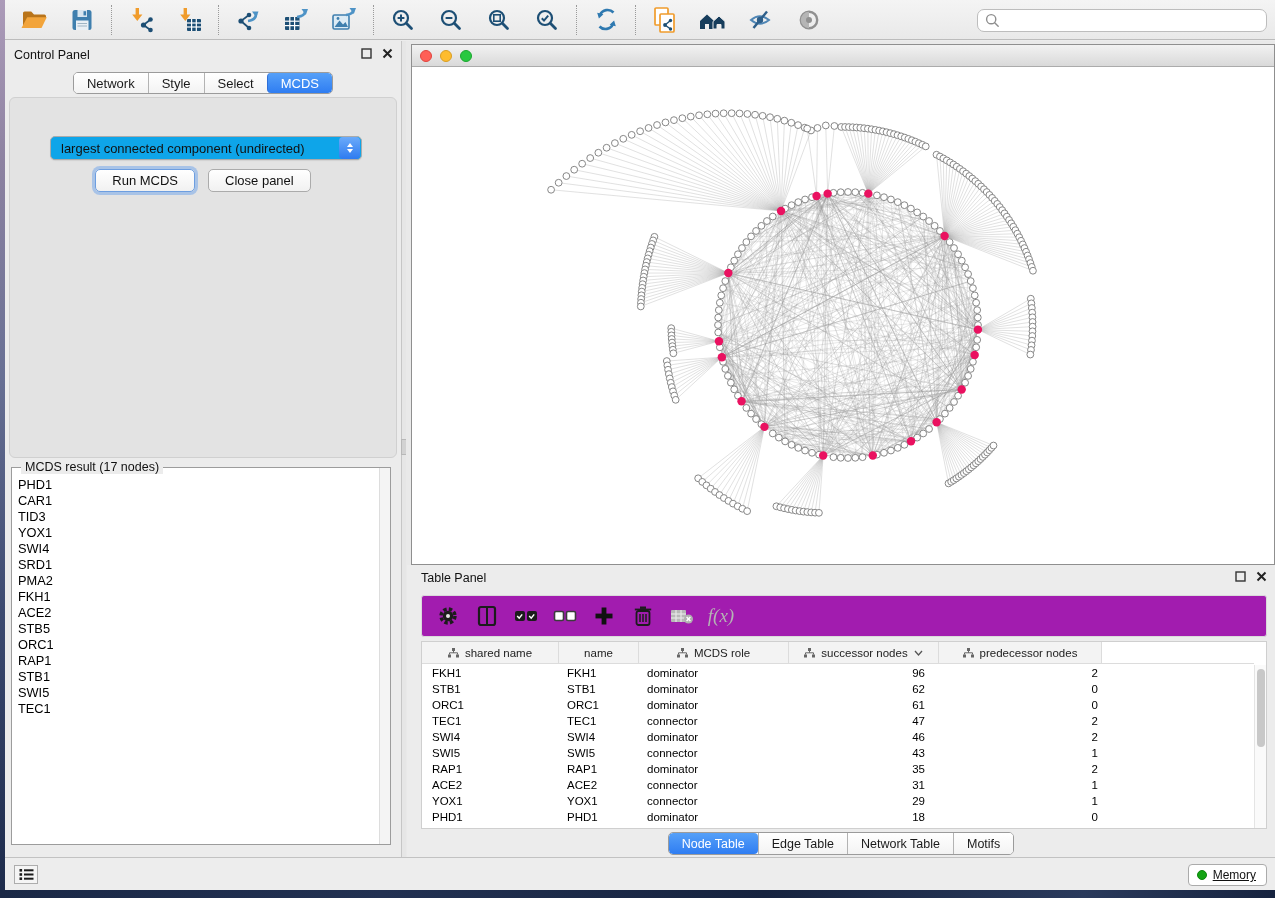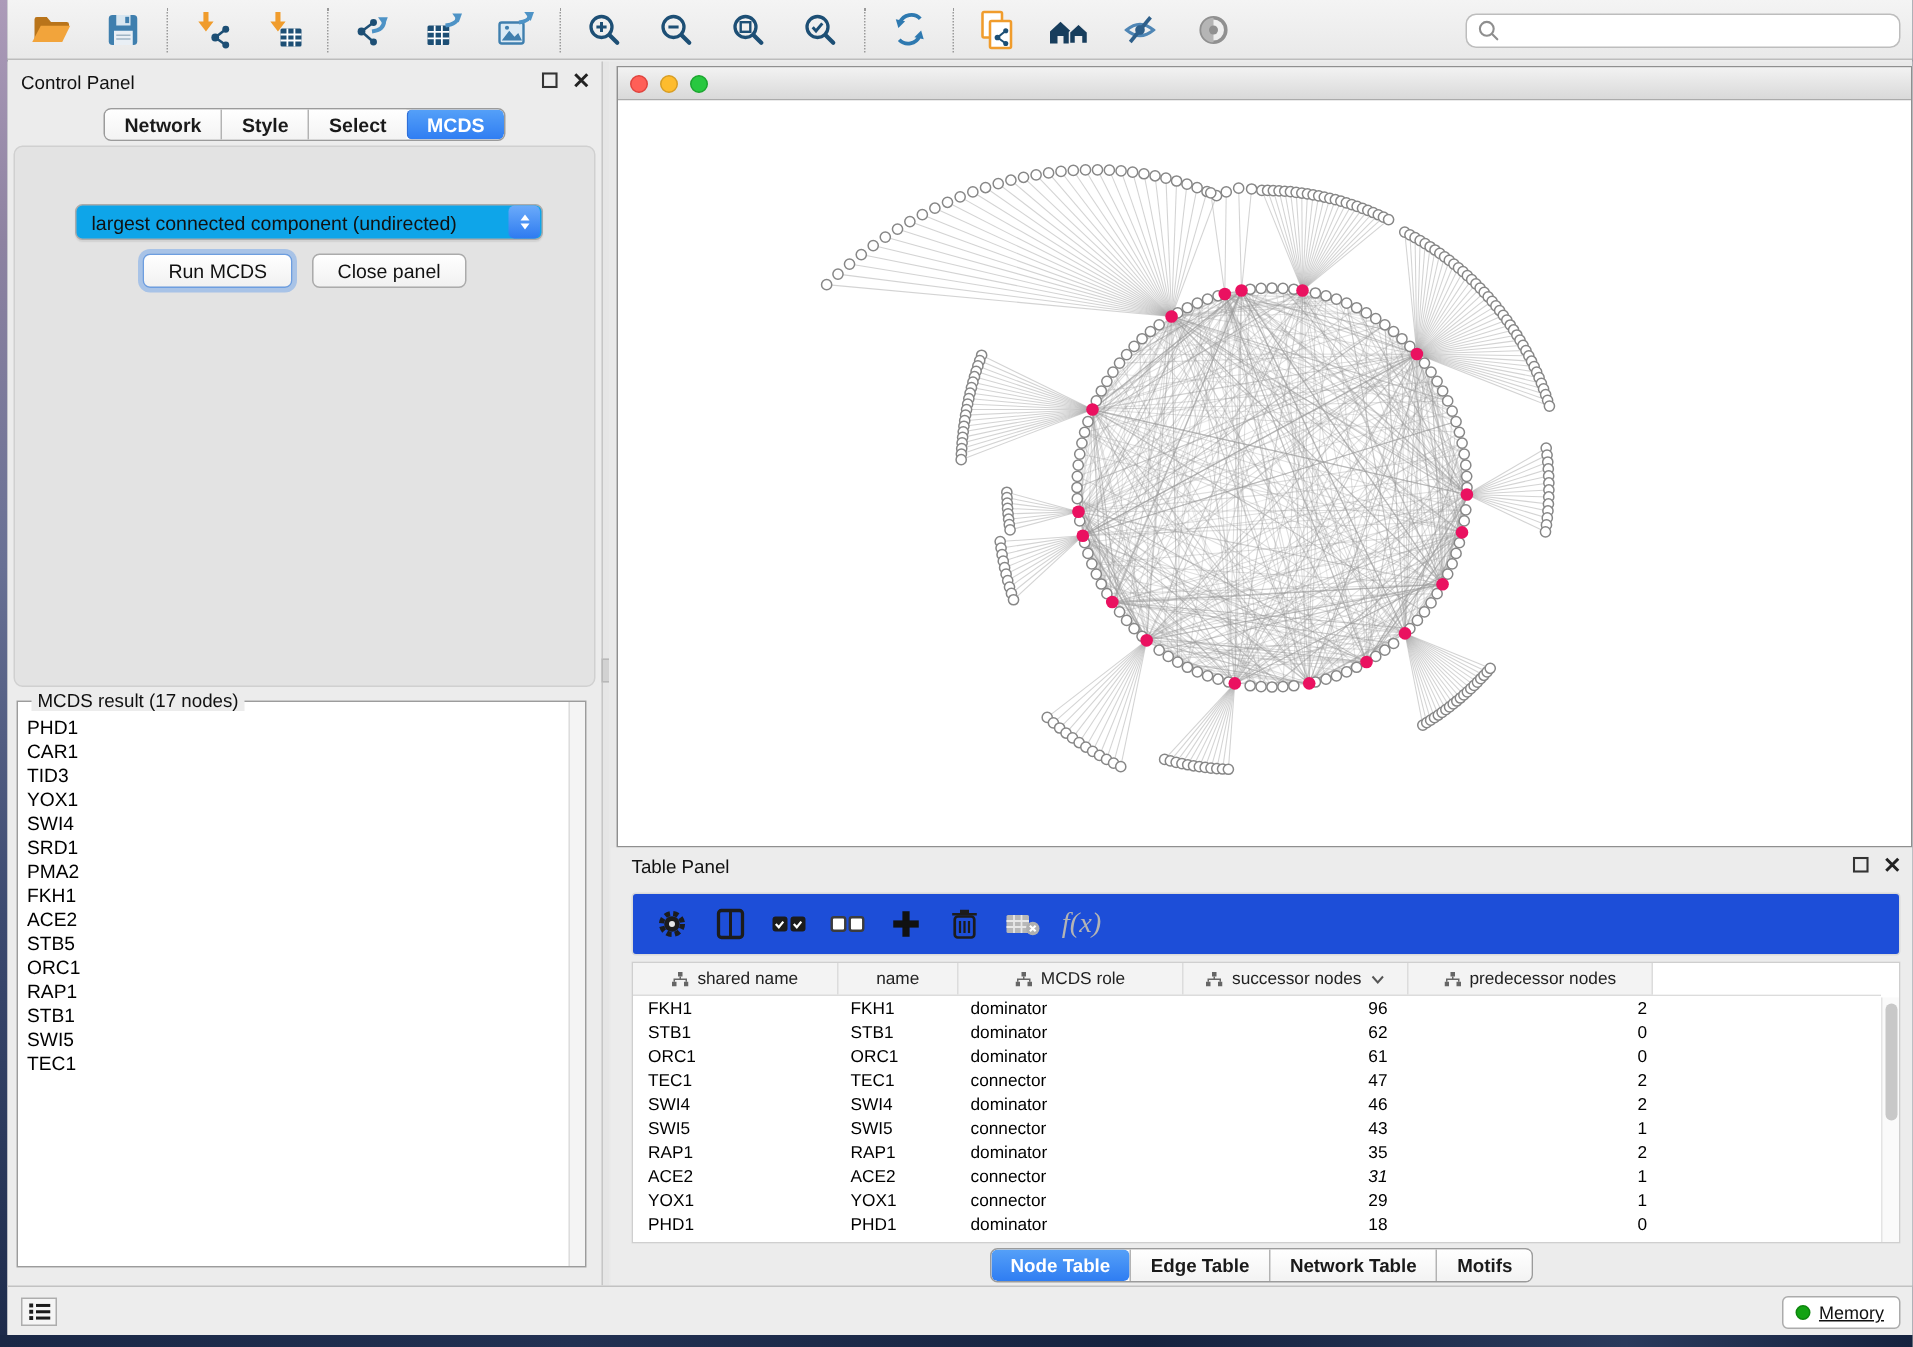--- a/index.html
+++ b/index.html
@@ -25,21 +25,21 @@
     border:1px solid #bdbdbd; border-radius:7px; display:flex; align-items:center; padding-left:7px; gap:5px; }
   .searchbox input { border:none; outline:none; flex:1; font-size:12px; background:transparent; font-family:"Liberation Sans",sans-serif; }
 
   
   .control-panel { position:absolute; left:0; top:41px; width:396px; bottom:33px; background:#ececec; }
   .cp-header { position:absolute; left:0; top:0; width:100%; height:28px; }
   .cp-title { position:absolute; left:9px; top:7px; font-size:12.5px; color:#111; }
   .panel-icons { position:absolute; right:8px; top:7px; display:flex; gap:10px; align-items:center; }
   .cp-tabs { position:absolute; left:0; top:31px; width:100%; display:flex; justify-content:center; }
   .seg-group { display:flex; border-radius:5px; overflow:hidden; border:1px solid #9b9b9b; background:#fff; height:22px; }
-  .seg { padding:0 13px; font-size:13px; color:#1a1a1a; line-height:21px; background:linear-gradient(#ffffff,#f3f3f3); border-left:1px solid #b3b3b3; cursor:default;font-weight:bold; }
+  .seg { padding:0 13px; font-size:13px; color:#1a1a1a; line-height:21px; background:linear-gradient(#ffffff,#f3f3f3); border-left:1px solid #b3b3b3; cursor:default; }
   .seg:first-child { border-left:none; }
   .seg.active { background:linear-gradient(#55a0f8,#2f7df2); color:#fff; border-left-color:#2f6fd8; border-radius:4px; }
   .cp-box { position:absolute; left:4px; right:4px; top:56px; height:361px; background:#e3e3e3; border:1px solid #d0d0d0; border-radius:6px; }
   .opt-label { position:absolute; left:0; width:100%; top:17px; text-align:center; font-size:13px; color:#111; }
   .select { position:absolute; left:40px; top:38px; width:312px; height:24px; background:#0ea5e9; border:1px solid #ababab;
     border-radius:5px; display:flex; align-items:center; box-shadow:0 1px 1px rgba(0,0,0,.08); }
   .select .val { flex:1; font-size:13px; color:#111; padding-left:10px; white-space:nowrap; overflow:hidden; }
   .select .stepper { width:21px; height:22px; margin-right:1px; border-radius:4px;
     background:linear-gradient(#6babfa,#2e7bf0); display:flex; flex-direction:column; align-items:center; justify-content:center; gap:2px; }
   .chev { width:0; height:0; border-left:3.5px solid transparent; border-right:3.5px solid transparent; }
@@ -70,21 +70,21 @@
   .light.red { background:#ff5f57; border:1px solid #e0443e; }
   .light.yellow { background:#febc2e; border:1px solid #d89e24; }
   .light.green { background:#28c840; border:1px solid #1ba62f; }
   .net-title { position:absolute; left:0; width:100%; top:4px; text-align:center; font-size:12px; color:#222; }
   .net-canvas { position:absolute; left:0; top:22px; right:0; bottom:0; background:#fff; }
   .hgrip { position:absolute; left:50%; bottom:-8px; width:12px; height:6px; background:#d6d6d6; border:1px solid #bdbdbd; }
 
   
   .table-panel { position:absolute; left:1px; right:0; top:524px; bottom:0; background:#ececec; }
   .tp-title { position:absolute; left:14px; top:6px; font-size:12.5px; color:#111; }
-  .tp-toolbar { position:absolute; left:14px; right:8px; top:30px; height:42px; background:#1d4ed8;
+  .tp-toolbar { position:absolute; left:14px; right:8px; top:30px; height:42px; background:#a21caf;
     border:1px solid #dadada; border-radius:3px; display:flex; align-items:center; gap:15px; padding-left:14px; }
   .tp-tool { display:flex; align-items:center; justify-content:center; width:24px; height:24px; }
   .fx { font-family:"Liberation Serif",serif; font-style:italic; font-size:19px; color:#b4b4b4; }
   .tbl-wrap { position:absolute; left:14px; right:8px; top:76px; height:188px; background:#fff; border:1px solid #cfcfcf; }
   .tbl-header { position:absolute; left:0; top:0; right:12px; height:22px; background:#f3f3f3; border-bottom:1px solid #dcdcdc; display:flex; }
   .th { display:flex; align-items:center; justify-content:center; gap:6px; font-size:11.5px; color:#222;
     border-right:1px solid #dcdcdc; height:100%; }
   .th.filler { border-right:none; background:#fff; }
   .tbl-body { position:absolute; left:0; top:23px; right:12px; bottom:0; overflow:hidden; }
   .tr { display:flex; height:16px; align-items:center; }
@@ -1538,21 +1538,21 @@
               <div class="td" style="width: 137px; text-align: left; padding: 0px 0px 0px 10px;">RAP1</div>
               <div class="td" style="width: 80px; text-align: left; padding: 0px 0px 0px 8px;">RAP1</div>
               <div class="td" style="width: 150px; text-align: left; padding: 0px 0px 0px 8px;">dominator</div>
               <div class="td" style="width: 150px; text-align: right; padding: 0px 14px 0px 0px;">35</div>
               <div class="td" style="width: 163px; text-align: right; padding: 0px 4px 0px 0px;">2</div>
             </div>
             <div class="tr">
               <div class="td" style="width: 137px; text-align: left; padding: 0px 0px 0px 10px;">ACE2</div>
               <div class="td" style="width: 80px; text-align: left; padding: 0px 0px 0px 8px;">ACE2</div>
               <div class="td" style="width: 150px; text-align: left; padding: 0px 0px 0px 8px;">connector</div>
-              <div class="td" style="width: 150px; text-align: right; padding: 0px 14px 0px 0px; font-style: italic;">31</div>
+              <div class="td" style="width: 150px; text-align: right; padding: 0px 14px 0px 0px;">31</div>
               <div class="td" style="width: 163px; text-align: right; padding: 0px 4px 0px 0px;">1</div>
             </div>
             <div class="tr">
               <div class="td" style="width: 137px; text-align: left; padding: 0px 0px 0px 10px;">YOX1</div>
               <div class="td" style="width: 80px; text-align: left; padding: 0px 0px 0px 8px;">YOX1</div>
               <div class="td" style="width: 150px; text-align: left; padding: 0px 0px 0px 8px;">connector</div>
               <div class="td" style="width: 150px; text-align: right; padding: 0px 14px 0px 0px;">29</div>
               <div class="td" style="width: 163px; text-align: right; padding: 0px 4px 0px 0px;">1</div>
             </div>
             <div class="tr">

